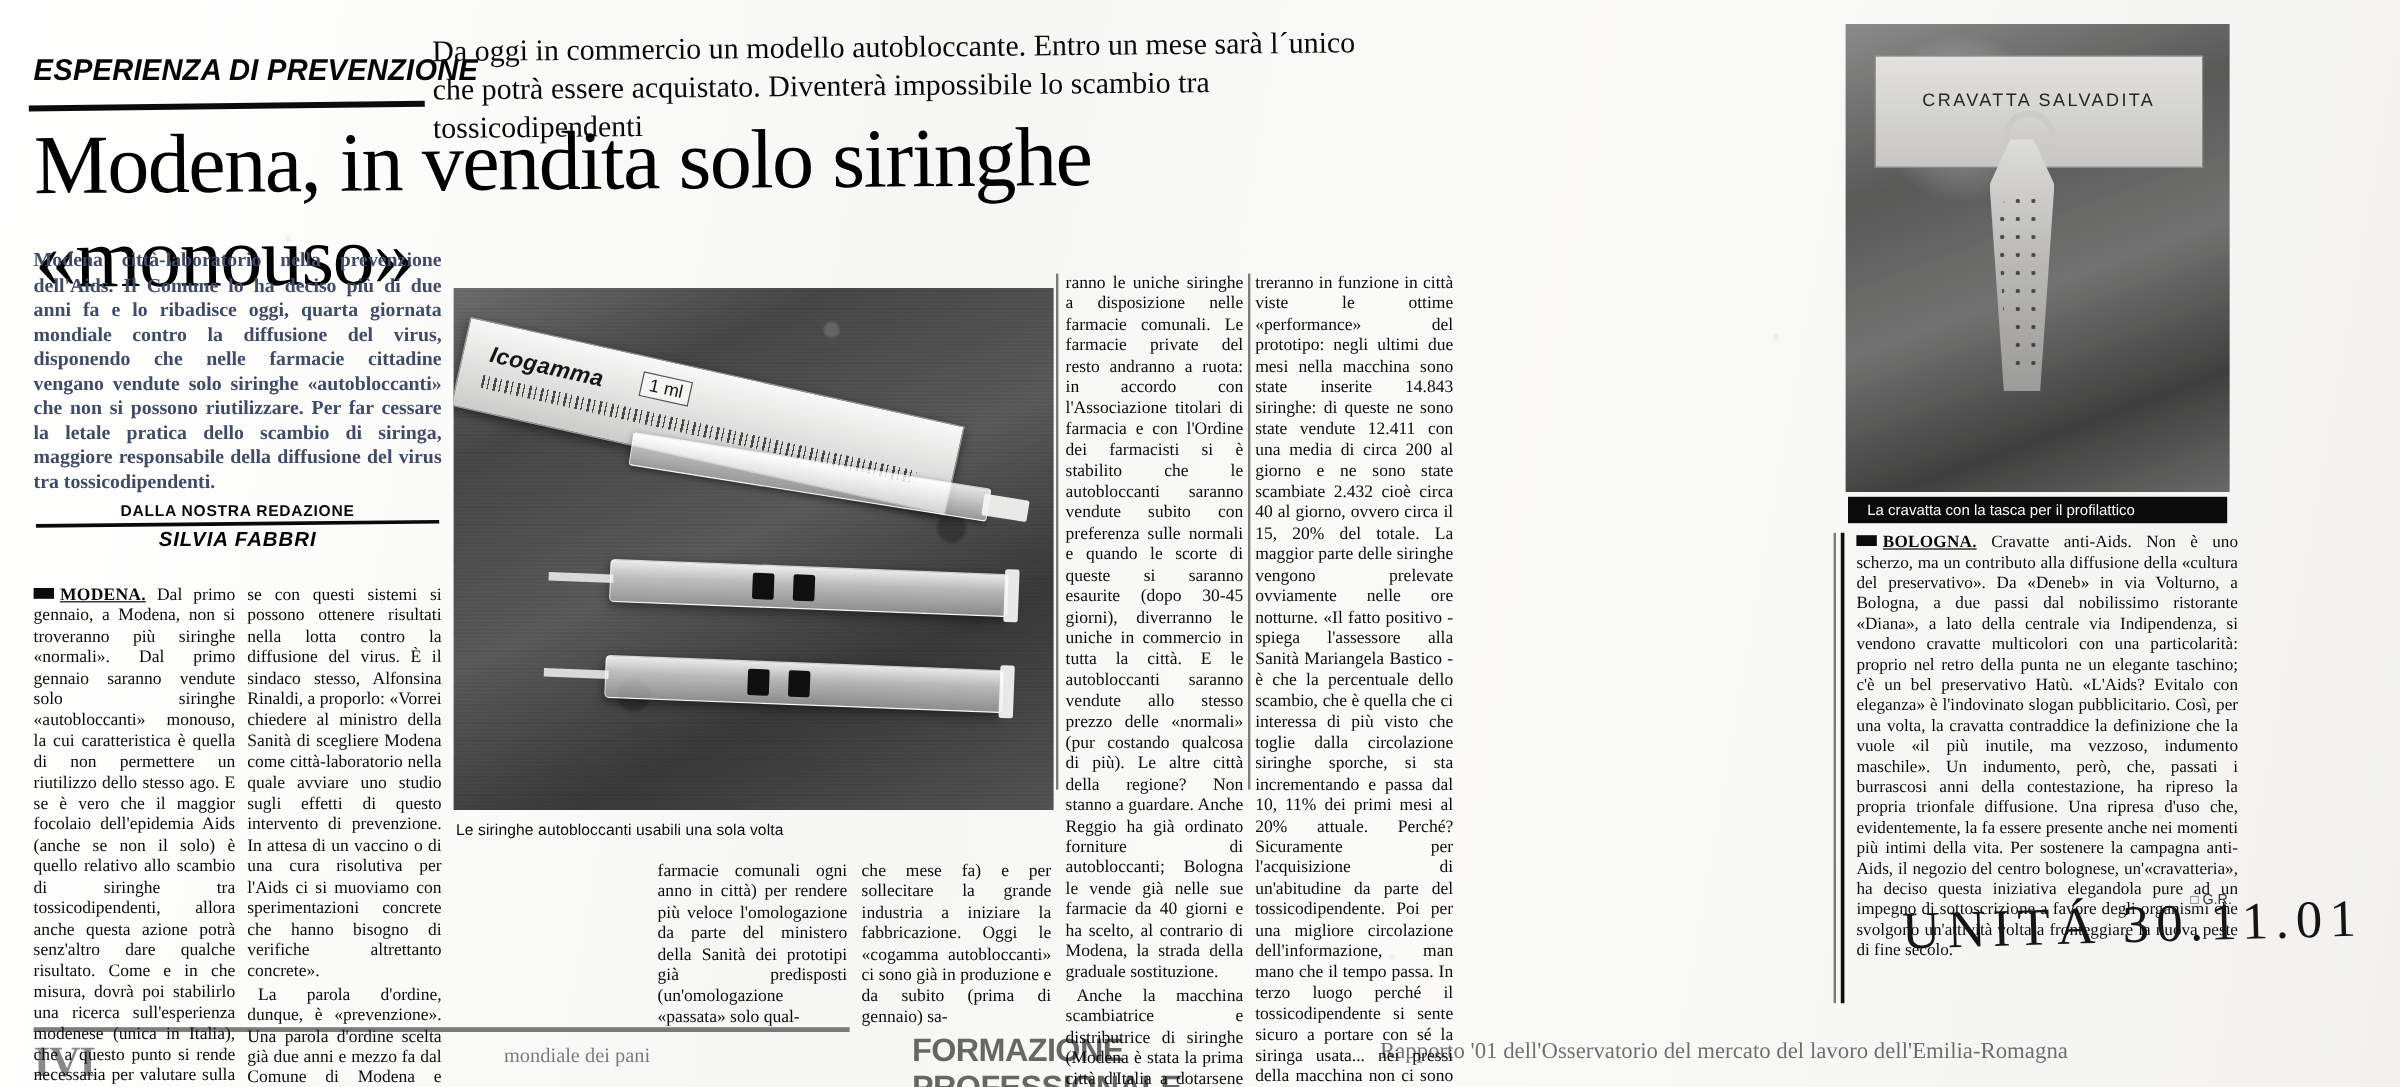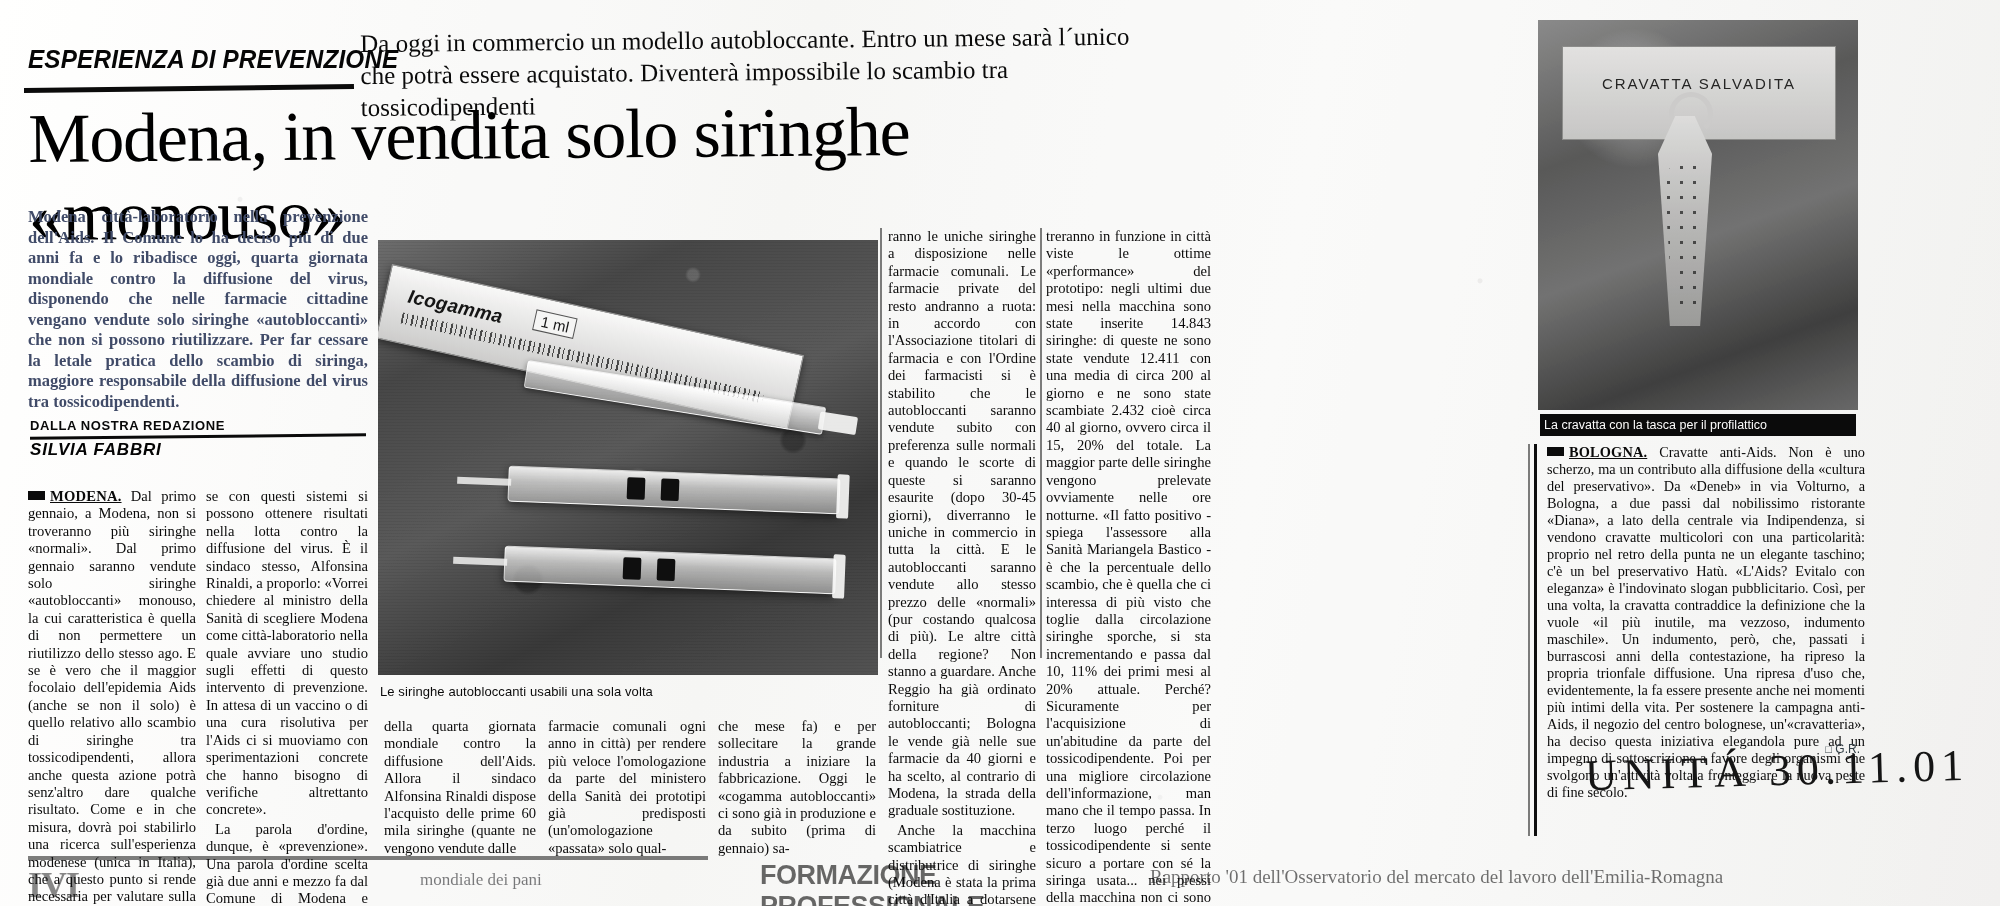--- a/index.html
+++ b/index.html
@@ -56,21 +56,21 @@
 
   
   #standfirst{
     left:28px;top:207px;width:340px;
     font-size:16.5px;line-height:20.5px;
     font-weight:bold;color:#1d4ed8;
     text-align:justify;
   }
 
   
-  #bylineWrap{left:30px;top:418px;width:336px;text-align:left;}
+  #bylineWrap{left:30px;top:418px;width:336px;text-align:center;}
   #bylineDept{
     font-family:"Liberation Sans", sans-serif;
     font-weight:bold;font-size:13px;letter-spacing:.6px;color:#101010;
   }
   #bylineRule{
     width:336px;height:3px;background:#111;margin:2px 0 2px 0;
     transform:rotate(-0.6deg);
   }
   #bylineName{
     font-family:"Liberation Sans", sans-serif;
@@ -199,21 +199,21 @@
     clip-path:polygon(28% 0,72% 0,96% 12%,76% 100%,24% 100%,4% 12%);
   }
   #tieHang{
     position:absolute;left:131px;top:72px;width:34px;height:34px;
     border:5px solid #c9c7c1;border-radius:50%;border-bottom-color:transparent;
   }
   #capTie{
     left:1540px;top:414px;width:316px;height:22px;
     background:#121212;color:#f6f5f2;
     font-family:"Liberation Sans", sans-serif;
-    font-size:12.5px;line-height:22px;padding-left:4px;
+    font-size:12.5px;line-height:22px;padding-left:16px;
     box-sizing:border-box;
   }
 
   
   #boxRight{
     left:1534px;top:444px;width:330px;height:392px;
     border-left:3px solid #141414;
     box-sizing:border-box;padding-left:10px;
   }
   #boxRight .col{font-size:14.3px;line-height:17px;width:318px;}
@@ -288,23 +288,20 @@
     </div>
     <div class="bigsyr" id="syrB">
       <div class="tip"></div>
         <div class="band" style="left:118px"></div>
         <div class="band" style="left:152px"></div>
         <div class="fl"></div>
     </div>
   </div>
   <div class="abs" id="capMain">Le siringhe autobloccanti usabili una sola volta</div>
 
-  <div class="abs col" id="c3">
-    <p class="noind">della quarta giornata mondiale contro la diffusione dell'Aids. Allora il sindaco Alfonsina Rinaldi dispose l'acquisto delle prime 60 mila siringhe (quante ne vengono vendute dalle</p>
-  </div>
   <div class="abs col" id="c5">
     <p class="noind">che mese fa) e per sollecitare la grande industria a iniziare la fabbricazione. Oggi le «cogamma autobloccanti» ci sono già in produzione e da subito (prima di gennaio) sa-</p>
   </div>
   <div class="abs col" id="c4">
     <p class="noind">farmacie comunali ogni anno in città) per rendere più veloce l'omologazione da parte del ministero della Sanità dei prototipi già predisposti (un'omologazione «passata» solo qual-</p>
   </div>
 
   <div class="abs col" id="c6">
     <p class="noind">ranno le uniche siringhe a disposizione nelle farmacie comunali. Le farmacie private del resto andranno a ruota: in accordo con l'Associazione titolari di farmacia e con l'Ordine dei farmacisti si è stabilito che le autobloccanti saranno vendute subito con preferenza sulle normali e quando le scorte di queste si saranno esaurite (dopo 30-45 giorni), diverranno le uniche in commercio in tutta la città. E le autobloccanti saranno vendute allo stesso prezzo delle «normali» (pur costando qualcosa di più). Le altre città della regione? Non stanno a guardare. Anche Reggio ha già ordinato forniture di autobloccanti; Bologna le vende già nelle sue farmacie da 40 giorni e ha scelto, al contrario di Modena, la strada della graduale sostituzione.</p>
     <p>Anche la macchina scambiatrice e distributrice di siringhe (Modena è stata la prima città d'Italia a dotarsene ma anche Bologna, Ferrara e Ravenna stanno per installarla), distribuirà solo «cogamma autobloccanti» e, tra breve, altri due «robot» en-</p>

